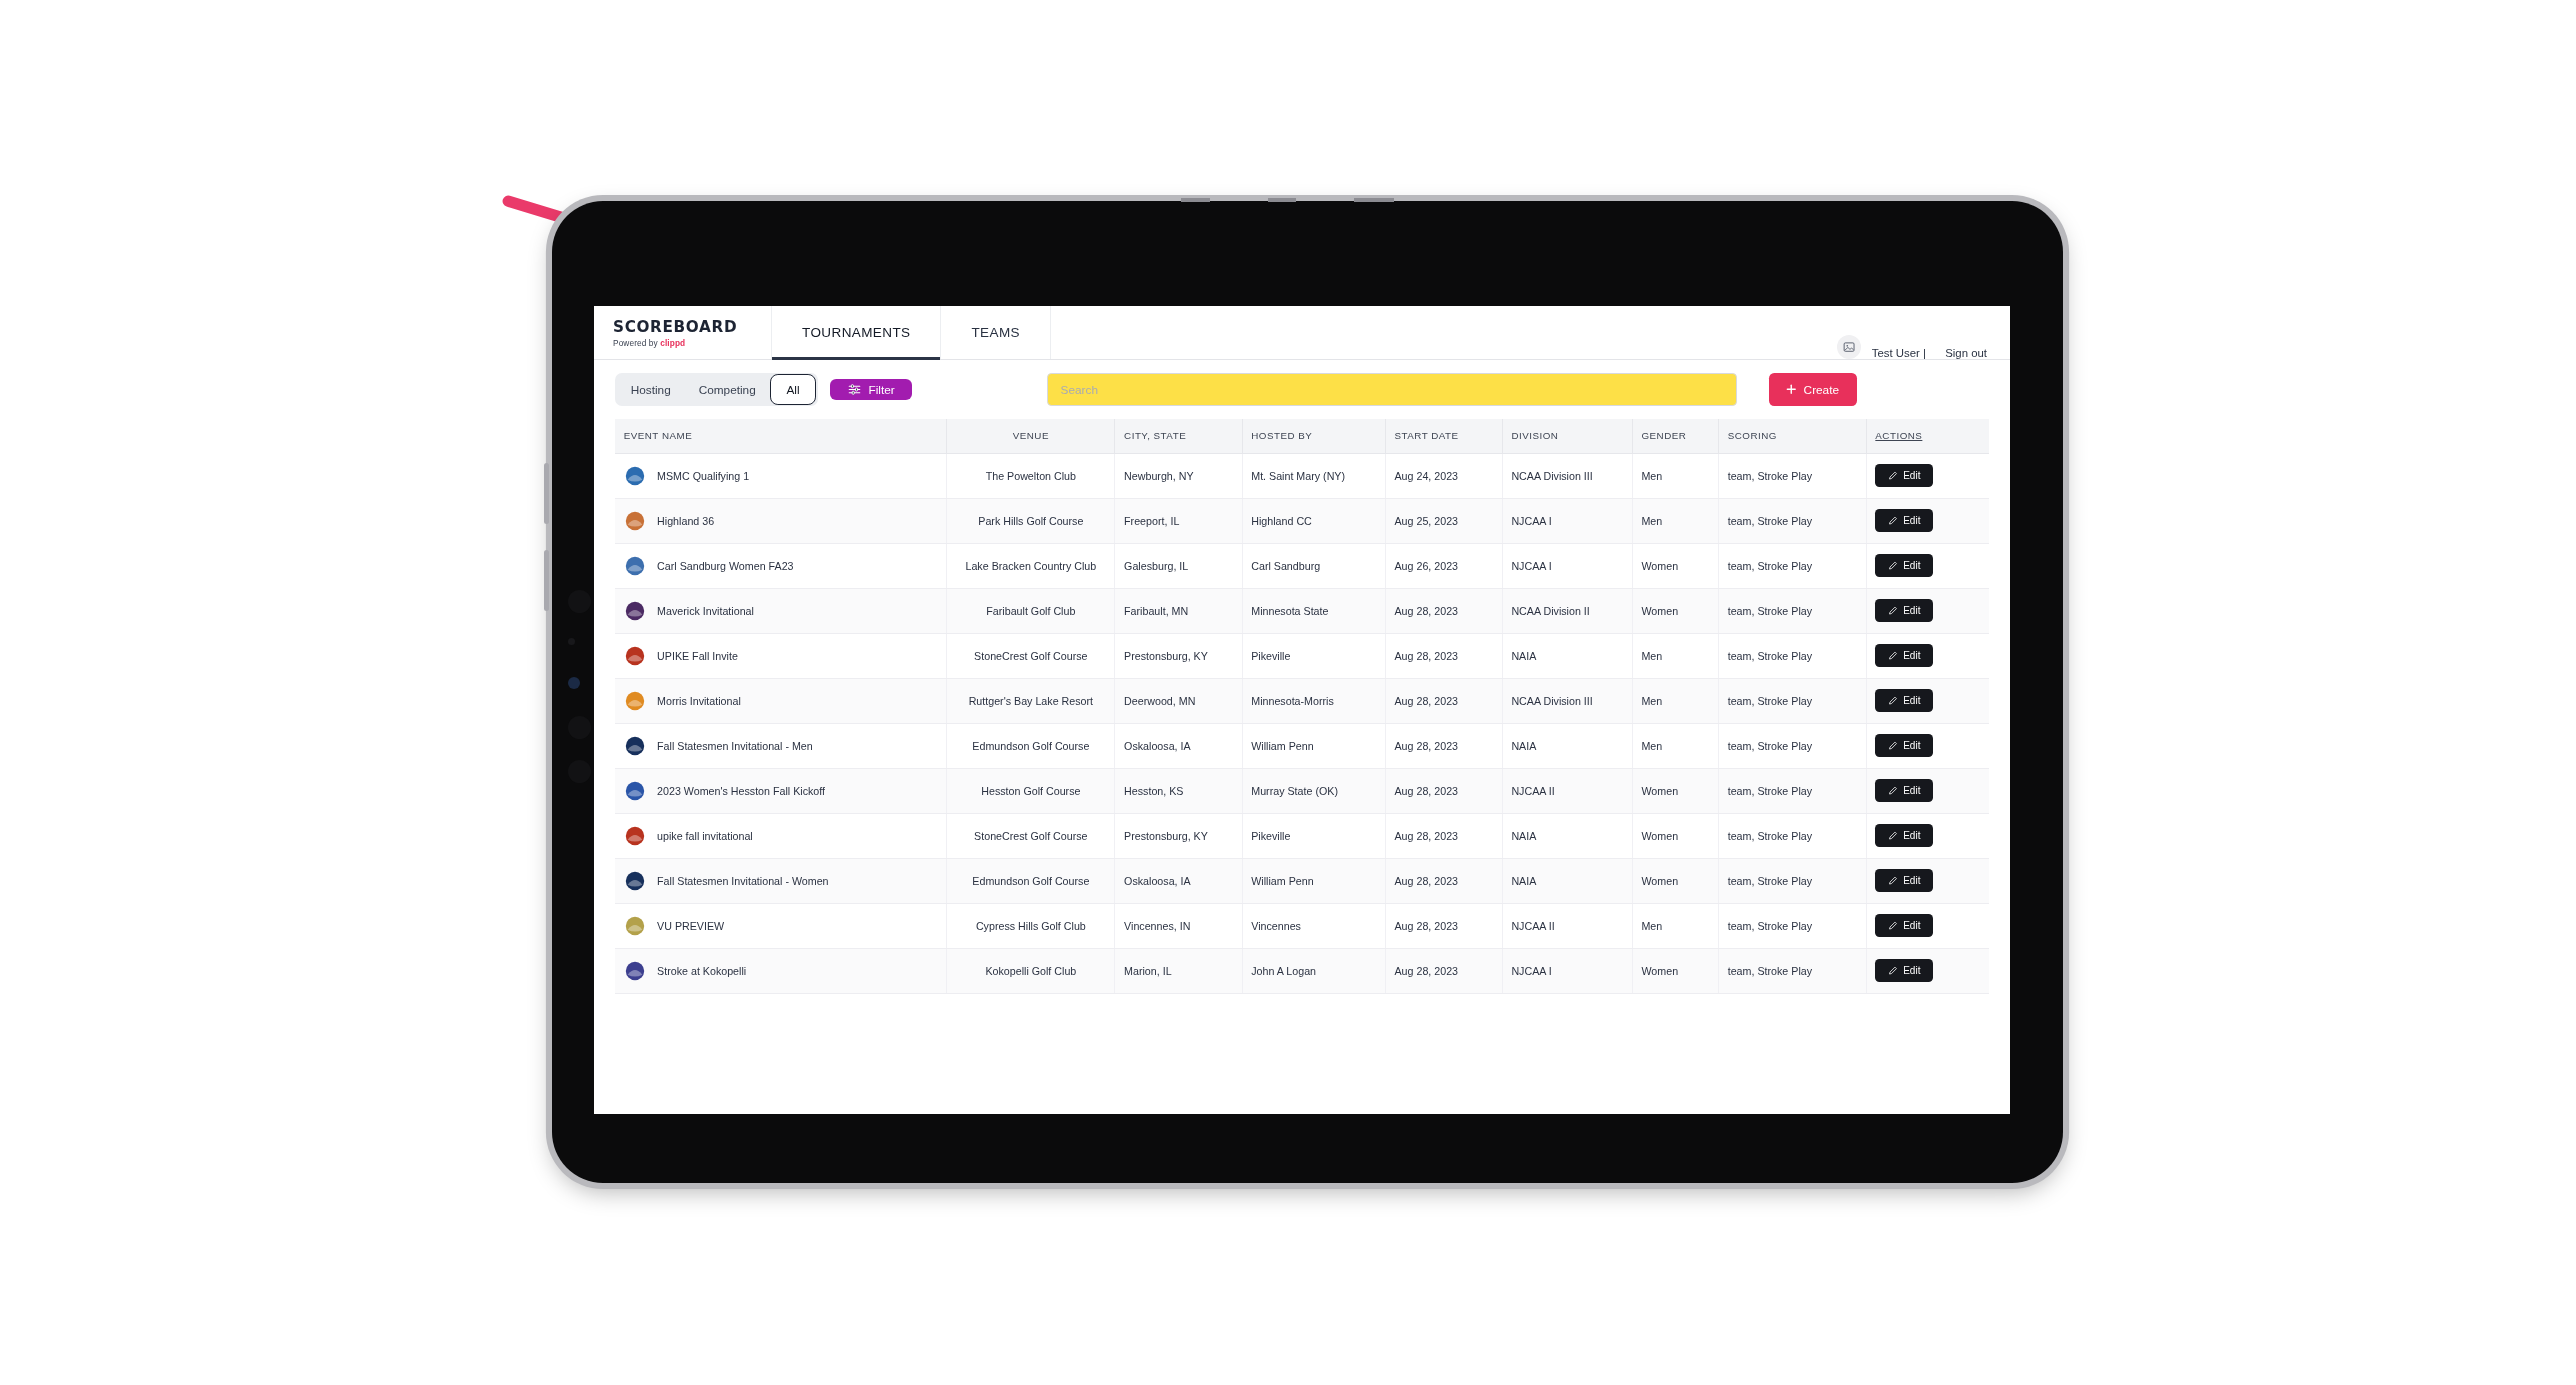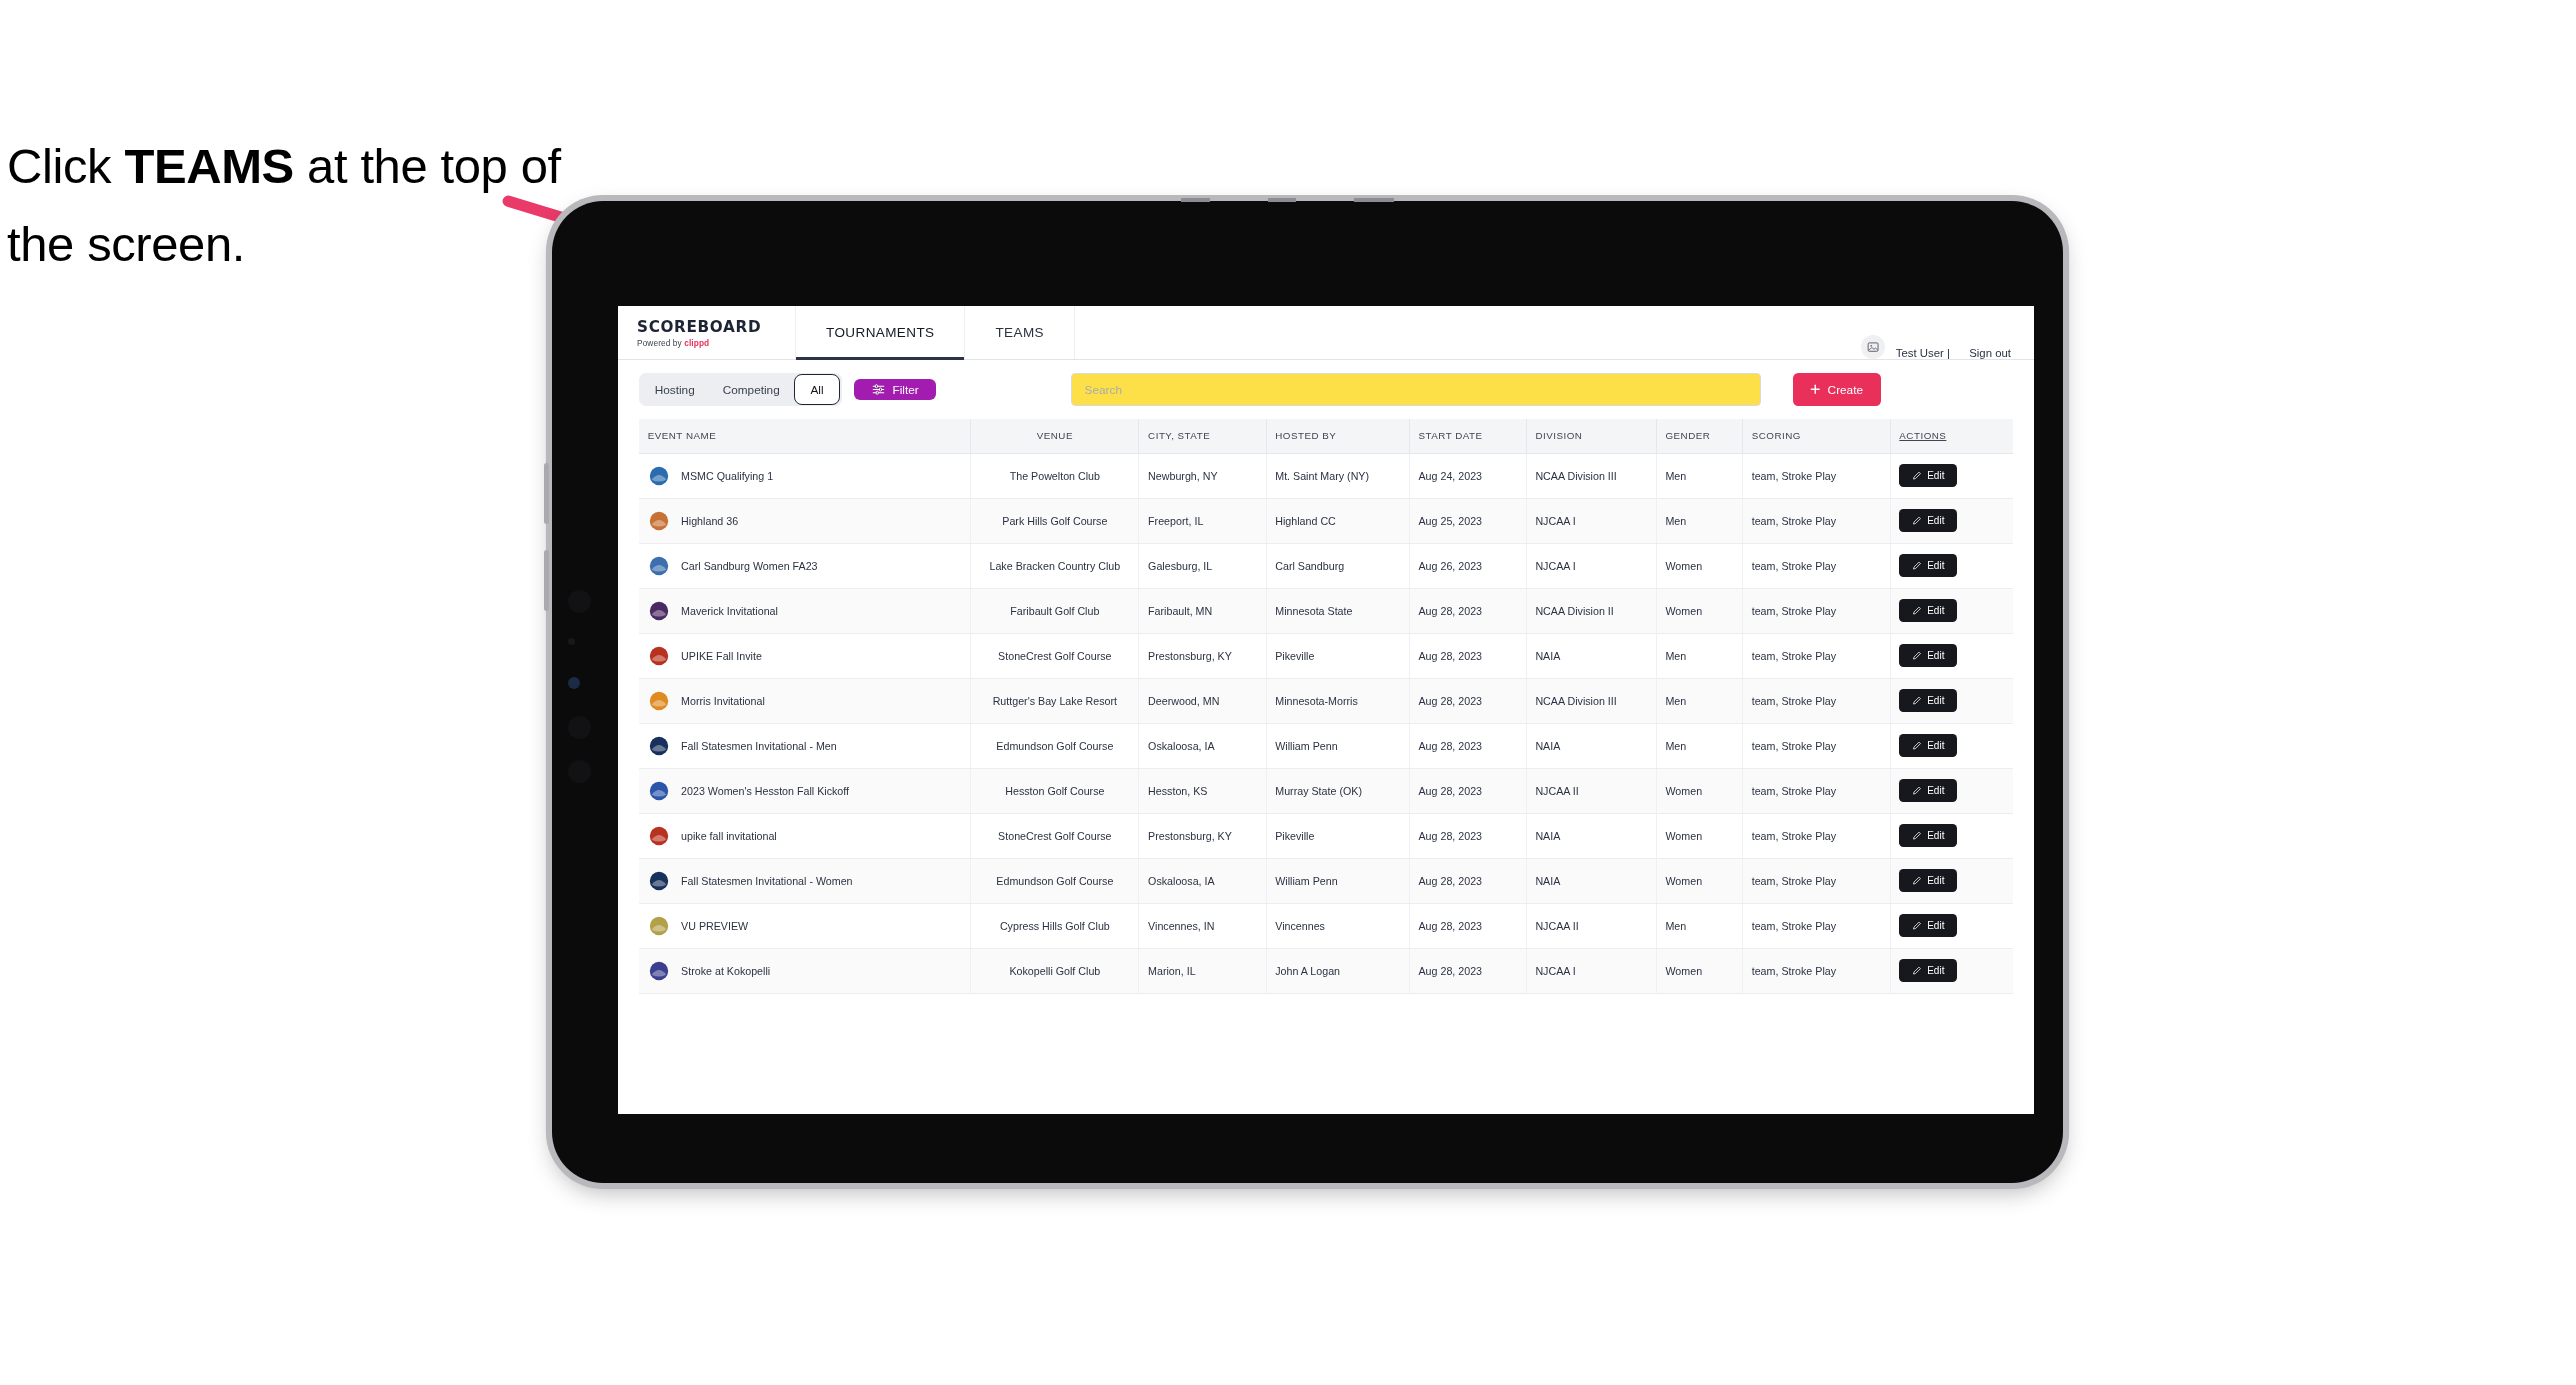--- a/index.html
+++ b/index.html
@@ -56,21 +56,21 @@
   .lens { position: absolute; left: 15.7px; border-radius: 50%; background: #121214; }
   .lens-1 { top: 389px; width: 23px; height: 23px; }
   .lens-2 { top: 437px; width: 7px;  height: 7px;  background: #18181b; }
   .lens-3 { top: 476px; width: 12.2px; height: 12.2px; background: #1b2a45; }
   .lens-4 { top: 515px; width: 23px; height: 23px; }
   .lens-5 { top: 559px; width: 23px; height: 23px; }
 
   
   .app {
     position: absolute;
-    left: 66px;
+    left: 42px;
     top: 105px;
     width: 1416px;
     height: 808px;
     background: #ffffff;
     overflow: hidden;
   }
 
   
   .topnav {
     display: flex; align-items: stretch;
@@ -205,23 +205,20 @@
     height: 23px; padding: 0 12.2px; font-size: 10px; cursor: pointer;
     font-family: "Liberation Sans", sans-serif;
   }
   .edit-btn svg { display: block; }
 </style>
 </head>
 <body>
 
 <div class="stage">
 
-  <div class="instruction">
-    <span>Click </span><b>TEAMS</b><span> at the top of the screen.</span>
-  </div>
 
   <svg class="arrow-svg" viewBox="0 0 560 220">
     <line x1="62" y1="30" x2="430" y2="142" stroke="#ea3a6a" stroke-width="13" stroke-linecap="round"></line>
     <polygon points="482,155 404,108 421,175" fill="#ea3a6a"></polygon>
   </svg>
 
   <div class="tablet">
     <div class="tablet-top-speaker"></div>
     <div class="tablet-side-btn btn-a"></div>
     <div class="tablet-side-btn btn-b"></div>

